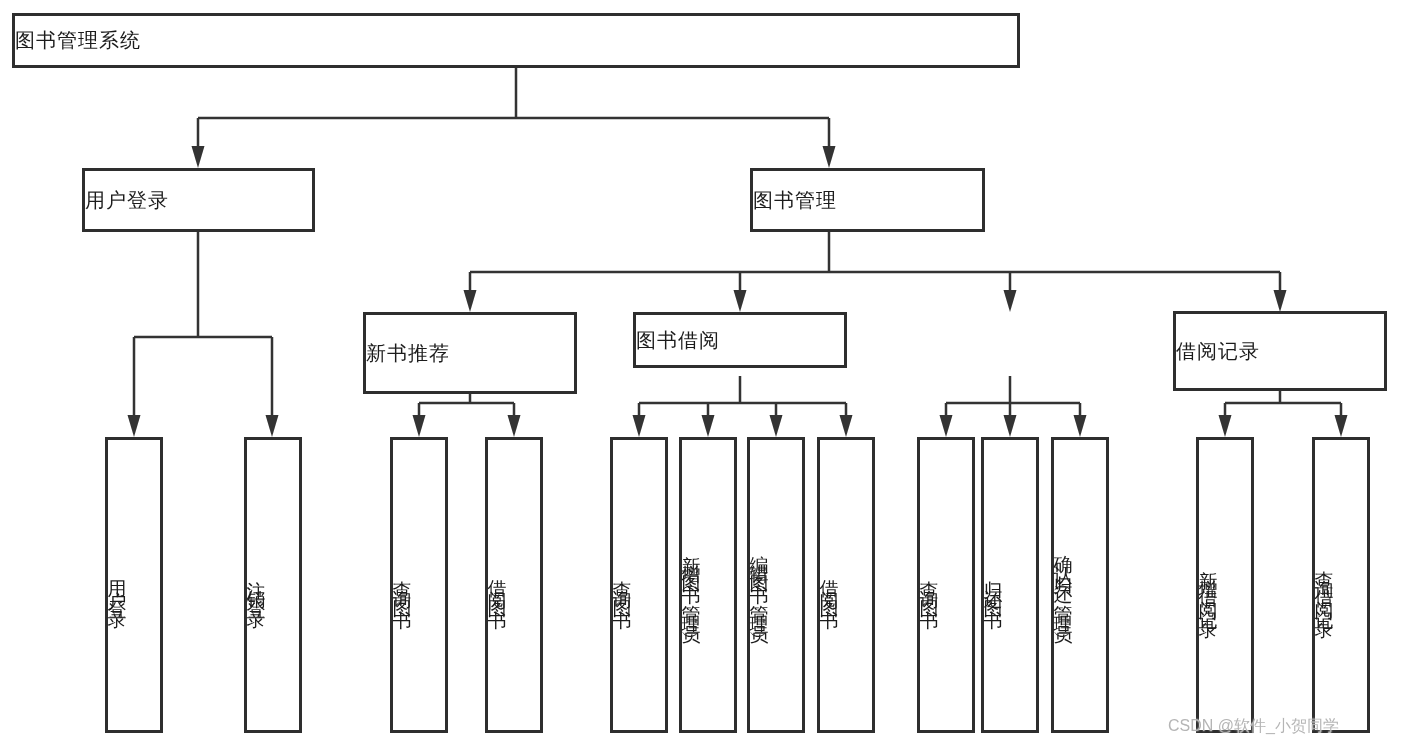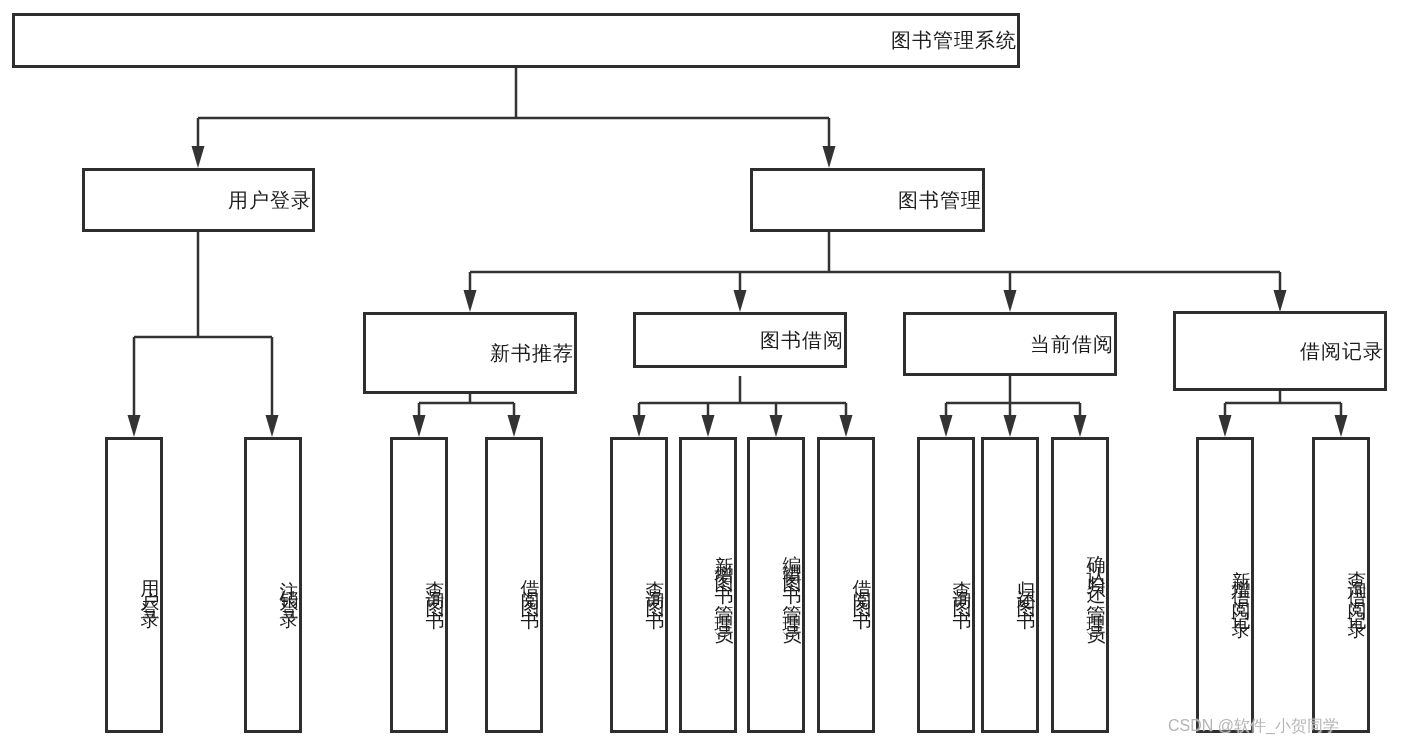--- a/index.html
+++ b/index.html
@@ -32,21 +32,21 @@
     fill: #333333;
     stroke: none;
   }
   .node {
     position: absolute;
     box-sizing: border-box;
     background: #ffffff;
     border: 3px solid #2e2e2e;
     display: flex;
     align-items: center;
-    justify-content: flex-end;
+    justify-content: flex-start;
     color: #1c1c1c;
   }
   .hbox {
     font-size: 20px;
     letter-spacing: 1px;
     white-space: nowrap;
   }
   .vbox {
     top: 437px;
     width: 58px;
@@ -125,23 +125,20 @@
   <div class="node hbox" style="left:712px; top:168px; width:235px; height:64px;margin-left:38px;">
     <span>图书管理</span>
   </div>
 
   <div class="node hbox" style="left:363px; top:312px; width:214px; height:82px;">
     <span>新书推荐</span>
   </div>
   <div class="node hbox" style="left:633px; top:312px; width:214px; height:56px;">
     <span>图书借阅</span>
   </div>
-  <div class="node hbox" style="left:903px; top:312px; width:214px; height:64px;">
-    <span>当前借阅</span>
-  </div>
   <div class="node hbox" style="left:1173px; top:311px; width:214px; height:80px;">
     <span>借阅记录</span>
   </div>
 
   <div class="node vbox" style="left:105px;">
     <span class="vlabel">用户登录</span>
   </div>
   <div class="node vbox" style="left:244px;">
     <span class="vlabel">注销登录</span>
   </div>

